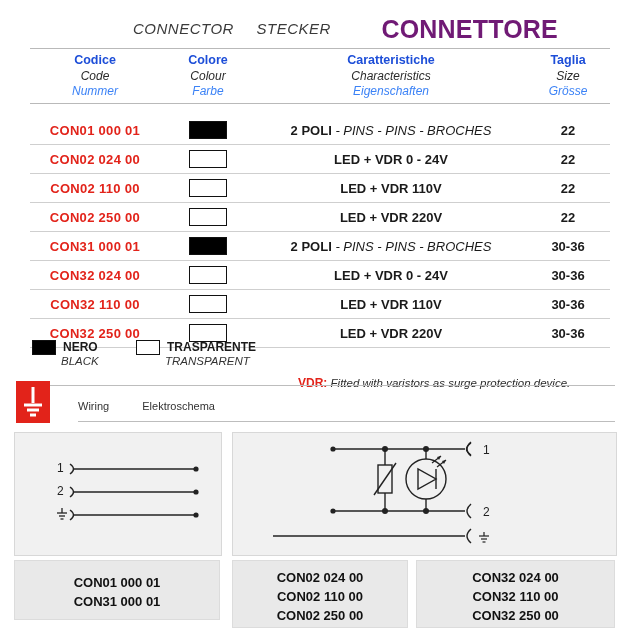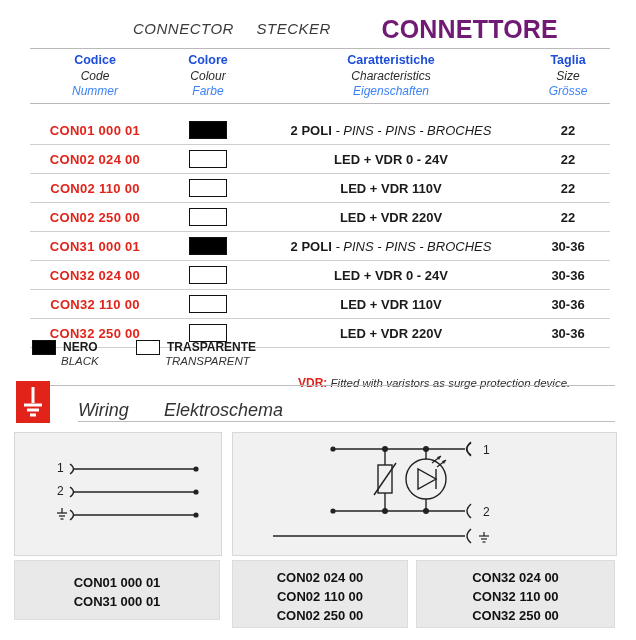--- a/index.html
+++ b/index.html
@@ -170,22 +170,21 @@
     width: 34px;
     height: 42px;
     background: #e2231a;
   }
   .earth-badge svg { display: block; }
 
   .wiring-label {
     position: absolute;
     left: 78px;
     top: 400px;
-    font-style: italic;
-    font-size: 18px;
+    font-size: 11px;
     color: #333;
   }
   .wiring-label .w2 { margin-left: 30px; }
   .wiring-rule {
     position: absolute;
     left: 78px;
     top: 421px;
     width: 537px;
     border-top: 1px solid #bdbdbd;
   }

